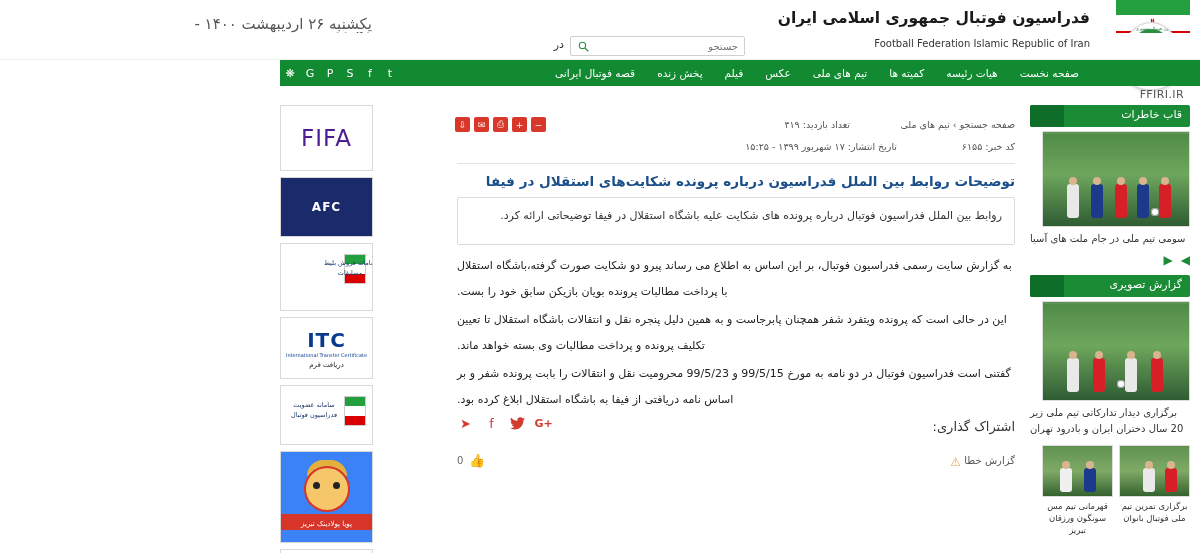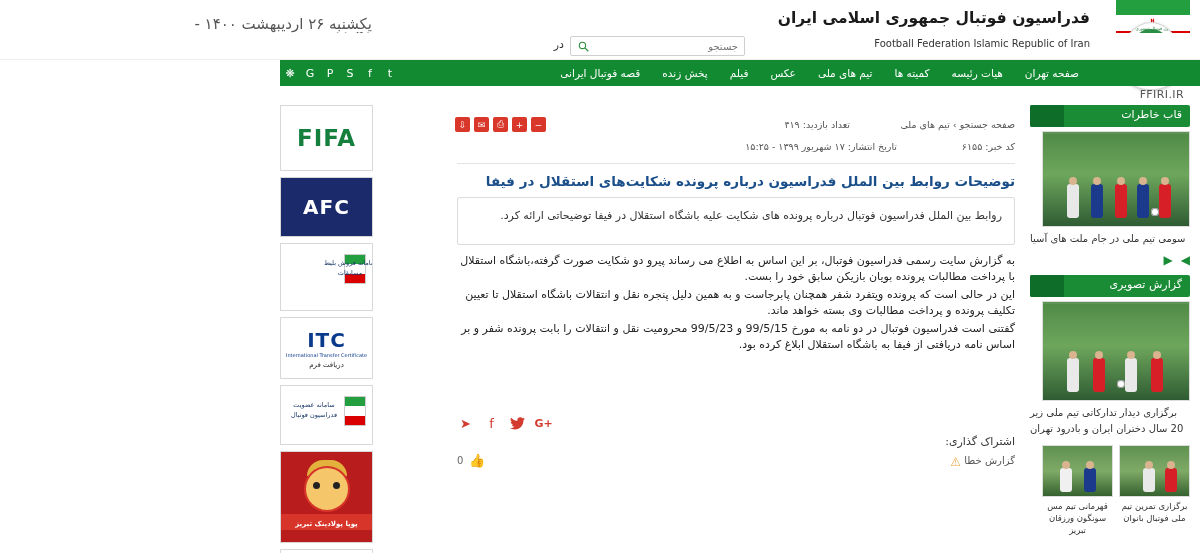--- a/index.html
+++ b/index.html
@@ -196,30 +196,30 @@
     direction: rtl; line-height: 20px;
   }
   .lead-box {
     position: absolute; top: 92px; right: 0; width: 558px; min-height: 48px;
     border: 1px solid #dcdcdc; background: #fff; border-radius: 2px;
     padding: 8px 12px;
     font-size: 11px; color: #333; line-height: 20px; text-align: right; direction: rtl;
   }
   .art-body {
     position: absolute; top: 148px; right: 0; width: 558px;
-    font-size: 11px; color: #222; line-height: 16px; text-align: right; direction: rtl;
+    font-size: 11px; color: #222; line-height: 26px; text-align: left; direction: rtl;
   }
   .art-body p { margin: 0 0 2px 0; }
 
   
   .share-row {
     position: absolute; top: 310px; right: 0; width: 558px; height: 24px;
   }
   .share-label {
-    position: absolute; top: 20px; right: 0; font-size: 11px; color: #333; direction: rtl;
+    position: absolute; top: 4px; right: 0; font-size: 13px; color: #333; direction: rtl;
   }
   .share-icons {
     position: absolute; top: 0; left: 0; display: flex; gap: 9px; align-items: center; direction: ltr;
   }
   .share-icons .sh {
     width: 17px; height: 17px; display: flex; align-items: center; justify-content: center;
     font-size: 13px; cursor: pointer;
   }
   .sh-telegram { color: #d23b2e; }
   .sh-facebook { color: #d23b2e; }
@@ -298,37 +298,37 @@
     display: flex; align-items: center; justify-content: center; overflow: hidden;
   }
   .banner.fifa { height: 66px; }
   .banner.afc { height: 60px; background: #1b2a6b; }
   .banner.sys1 { height: 68px; padding-left: 36px; }
   .banner.sys2 { height: 60px; }
   .banner.itc { height: 62px; }
   .banner.mascot { height: 92px; }
   .banner.last { height: 40px; }
 
-  .fifa-logo { font-size: 23px; font-weight: bold; color: #15803d; letter-spacing: 1px; font-family: "DejaVu Sans", sans-serif; }
-  .afc-logo { color: #fff; font-size: 20px; font-weight: bold; letter-spacing: 1px; position: relative; }
+  .fifa-logo { font-size: 23px; font-weight: normal; color: #4c1d95; letter-spacing: 1px; font-family: "DejaVu Sans", sans-serif; }
+  .afc-logo { color: #fff; font-size: 12px; font-weight: bold; letter-spacing: 1px; position: relative; }
   .sys-banner { width: 100%; height: 100%; position: relative; background: #fff; }
   .sys-banner .flagstrip {
     position: absolute; right: 6px; top: 10px; width: 22px; height: 30px;
     background: linear-gradient(to bottom,#239f40 0 33.33%, #fff 33.33% 66.66%, #da0000 66.66% 100%);
     border: 1px solid #ccc;
   }
   .sys-banner .stxt {
     position: absolute; left: 4px; top: 14px; width: 58px;
     font-size: 6.5px; color: #1b3a6b; text-align: center; line-height: 10px; direction: rtl;
   }
   .itc-box { text-align: center; }
   .itc-box .itc-t { font-size: 20px; font-weight: bold; color: #0a3a8c; letter-spacing: 1px; }
   .itc-box .itc-s { font-size: 5px; color: #0a3a8c; line-height: 7px; }
   .itc-box .itc-fa { font-size: 7px; color: #222; margin-top: 2px; direction: rtl; }
-  .mascot { position: relative; width: 100%; height: 100%; background: #b91c1c; font-weight: bold; }
+  .mascot { position: relative; width: 100%; height: 100%; background: #3b82f6; }
   .mascot .face {
     position: absolute; left: 50%; top: 14px; transform: translateX(-50%);
     width: 46px; height: 46px; border-radius: 50%; background: #f5c76a; border: 2px solid #d8352a;
   }
   .mascot .hair { position:absolute; left:50%; top:8px; transform:translateX(-50%); width:40px;height:16px;border-radius:20px 20px 0 0; background:#e3b23c;}
   .mascot .eye { position: absolute; top: 30px; width: 7px; height: 7px; border-radius: 50%; background: #222; }
   .mascot .band { position: absolute; left: 0; right: 0; bottom: 12px; height: 16px; background: #d8352a; }
   .mascot .band-txt { position: absolute; left: 0; right: 0; bottom: 14px; text-align: center; font-size: 7px; color: #fff; direction: rtl; }
   .last-banner { width: 100%; height: 100%; background: #fff; position: relative; }
   .last-banner .lb-red { position: absolute; top: 3px; right: 5px; font-size: 14px; color: #c0392b; direction: rtl; }
@@ -371,21 +371,21 @@
         <svg width="11" height="11" viewBox="0 0 16 16">
             <circle cx="6.5" cy="6.5" r="4.6" fill="none" stroke="#2f8f3e" stroke-width="1.6"></circle>
             <line x1="10" y1="10" x2="15" y2="15" stroke="#2f8f3e" stroke-width="1.8"></line>
           </svg>
       </div>
     </div>
   </div>
 
   <div class="navbar">
     <div class="nav-items">
-      <div class="nav-item">صفحه تهران</div>
+      <div class="nav-item">صفحه نخست</div>
       <div class="nav-item">هیات رئیسه</div>
       <div class="nav-item">کمیته ها</div>
       <div class="nav-item">تیم های ملی</div>
       <div class="nav-item">عکس</div>
       <div class="nav-item">فیلم</div>
       <div class="nav-item">پخش زنده</div>
       <div class="nav-item">قصه فوتبال ایرانی</div>
     </div>
     <div class="nav-social">
       <div class="s-ico">❋</div>

